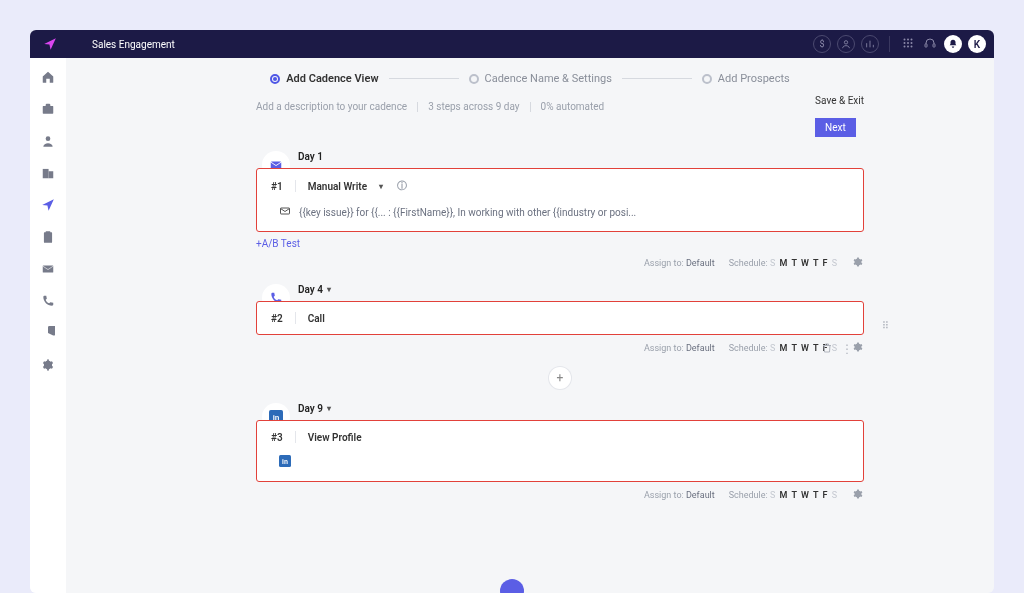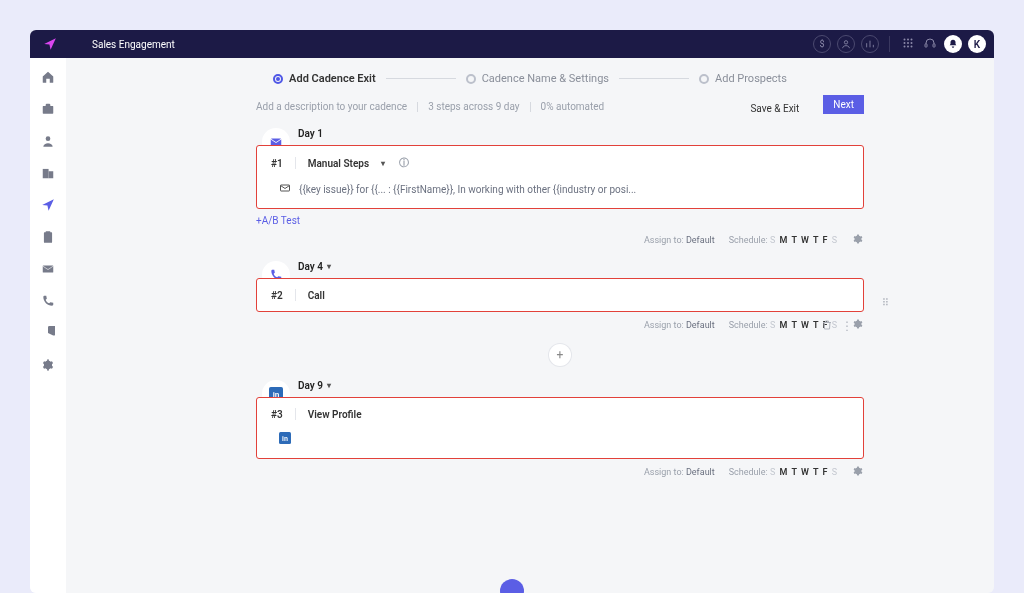--- a/index.html
+++ b/index.html
@@ -29,21 +29,21 @@
   .step.active .step-dot { border-color: #4f57e6; }
   .step.active .step-dot::after { content:''; position:absolute; inset:1px; background:#4f57e6; border-radius:50%; }
   .step-label { color: #8a8f9a; }
   .step.active .step-label { color: #333; font-weight: 600; }
   .step-line { width: 70px; height: 1px; background: #d6d9df; }
 
   .header-row { display: flex; align-items: flex-start; justify-content: space-between; padding: 0 130px 0 190px; }
   .cadence-title { font-size: 14px; font-weight: 600; color: #222; }
   .cadence-sub { display: flex; gap: 10px; align-items: center; color: #9aa0ab; font-size: 10px; margin-top: 6px; }
   .sub-sep { border-left: 1px solid #d6d9df; height: 10px; }
-  .header-actions { display: flex; gap: 24px; align-items: flex-end; }
+  .header-actions { display: flex; gap: 12px; align-items: flex-start; flex-direction: column; }
   .btn-text { color: #333; font-size: 10px; cursor: pointer; }
   .btn-primary { background: #5b5ee5; color: #fff; padding: 4px 10px; border-radius: 0; font-size: 10px; cursor: pointer; }
 
   .day-block { position: relative; padding: 14px 130px 0 190px; }
   .day-head { display: flex; align-items: center; gap: 8px; font-size: 10px; font-weight: 600; color: #222; margin-bottom: 6px; }
   .day-icon-wrap { width: 28px; height: 28px; border-radius: 50%; background: #fff; display: flex; align-items: center; justify-content: center; position: absolute; left: 196px; top: 14px; }
   .day-head-inner { margin-left: 42px; display: flex; align-items: center; gap: 4px; }
   .chev { font-size: 8px; color: #555; }
   .card { border: 1.5px solid #e2413a; background: #fff; border-radius: 3px; padding: 10px 14px; position: relative; }
   .card-head { display: flex; align-items: center; gap: 12px; font-size: 10px; font-weight: 600; }
@@ -182,21 +182,21 @@
               <circle cx="12" cy="12" r="3"></circle>
               <path d="M19 12a7 7 0 00-.2-1.6l2-1.5-2-3.4-2.3 1a7 7 0 00-2.8-1.6L13 2h-2l-.7 2.9a7 7 0 00-2.8 1.6l-2.3-1-2 3.4 2 1.5A7 7 0 005 12c0 .5 0 1 .2 1.6l-2 1.5 2 3.4 2.3-1a7 7 0 002.8 1.6L11 22h2l.7-2.9a7 7 0 002.8-1.6l2.3 1 2-3.4-2-1.5c.1-.5.2-1 .2-1.6z"></path>
             </svg>
           </div>
       </div>
 
       <div class="main">
         <div class="stepper">
           <div class="step active">
             <div class="step-dot"></div>
-            <div class="step-label">Add Cadence Exit</div>
+            <div class="step-label">Add Cadence View</div>
           </div>
           <div class="step-line"></div>
           <div class="step">
             <div class="step-dot"></div>
             <div class="step-label">Cadence Name &amp; Settings</div>
           </div>
           <div class="step-line"></div>
           <div class="step">
             <div class="step-dot"></div>
             <div class="step-label">Add Prospects</div>
@@ -228,21 +228,21 @@
           </div>
           <div class="day-head">
               <div class="day-head-inner">
                 <span>Day 1</span>
               </div>
             </div>
           <div class="card">
             <div class="card-head">
               <span class="card-num">#1</span>
               <span class="card-sep"></span>
-              <span class="card-type">Manual Steps</span>
+              <span class="card-type">Manual Write</span>
               <span class="chev">▾</span>
               <span class="info-icon">ⓘ</span>
             </div>
             <div class="card-body">
               <span class="card-body-icon">
                 <svg width="12" height="12" viewBox="0 0 24 24" fill="none" stroke="currentColor" stroke-width="2">
                     <rect x="3" y="6" width="18" height="12" rx="1"></rect>
                     <path d="M3 7l9 6 9-6"></path>
                   </svg>
               </span>

